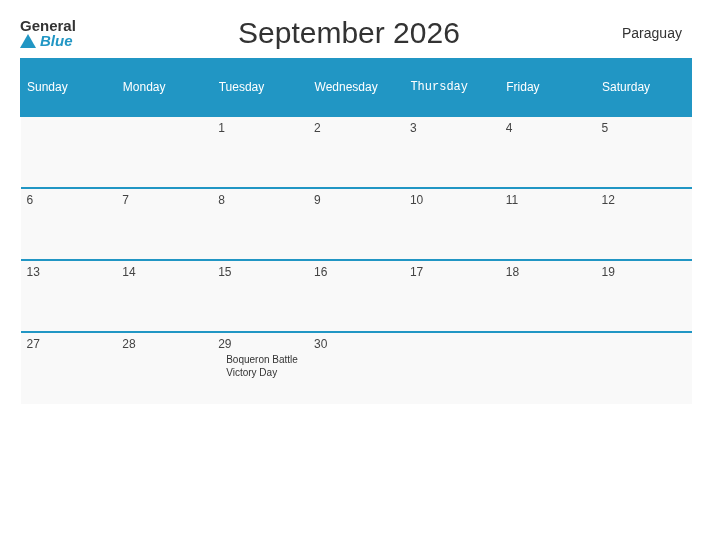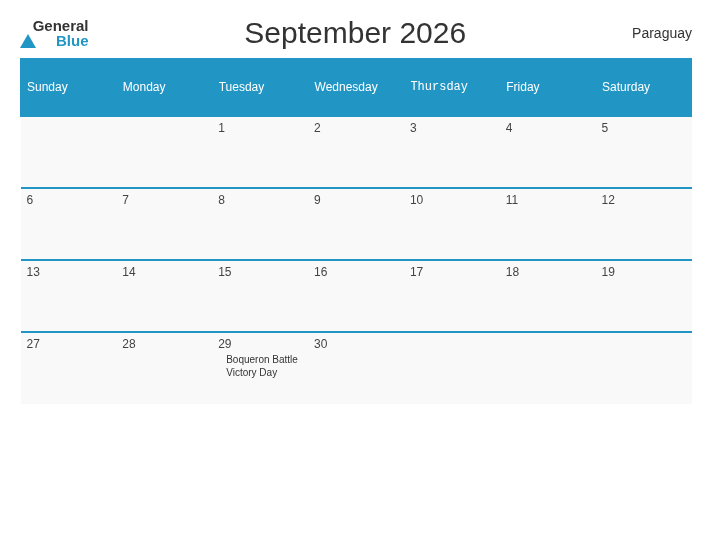--- a/index.html
+++ b/index.html
@@ -18,33 +18,34 @@
     }
     .header {
       display: flex;
       align-items: center;
       justify-content: space-between;
       margin-bottom: 8px;
     }
     .logo {
       display: flex;
       flex-direction: column;
-      align-items: flex-end;
+      align-items: flex-start;
       line-height: 1;
     }
     .logo-general {
       font-size: 15px;
       font-weight: bold;
       color: #333;
       letter-spacing: 0;
     }
     .logo-blue-row {
       display: flex;
       align-items: center;
-      gap: 18px;
+      gap: 2px;
+      font-style: italic;
     }
     .logo-triangle {
       width: 0;
       height: 0;
       border-left: 8px solid transparent;
       border-right: 8px solid transparent;
       border-bottom: 14px solid #2196c4;
       display: inline-block;
       margin-right: 2px;
     }
@@ -56,21 +57,21 @@
     .title {
       font-size: 30px;
       font-weight: normal;
       color: #333;
       text-align: center;
       flex: 1;
     }
     .country {
       font-size: 14px;
       color: #333;
-      text-align: right;
+      text-align: left;
       min-width: 70px;
     }
     .calendar {
       width: 100%;
       border-collapse: collapse;
     }
     .calendar thead tr th {
       background: #2196c4;
       color: #fff;
       font-size: 12px;

